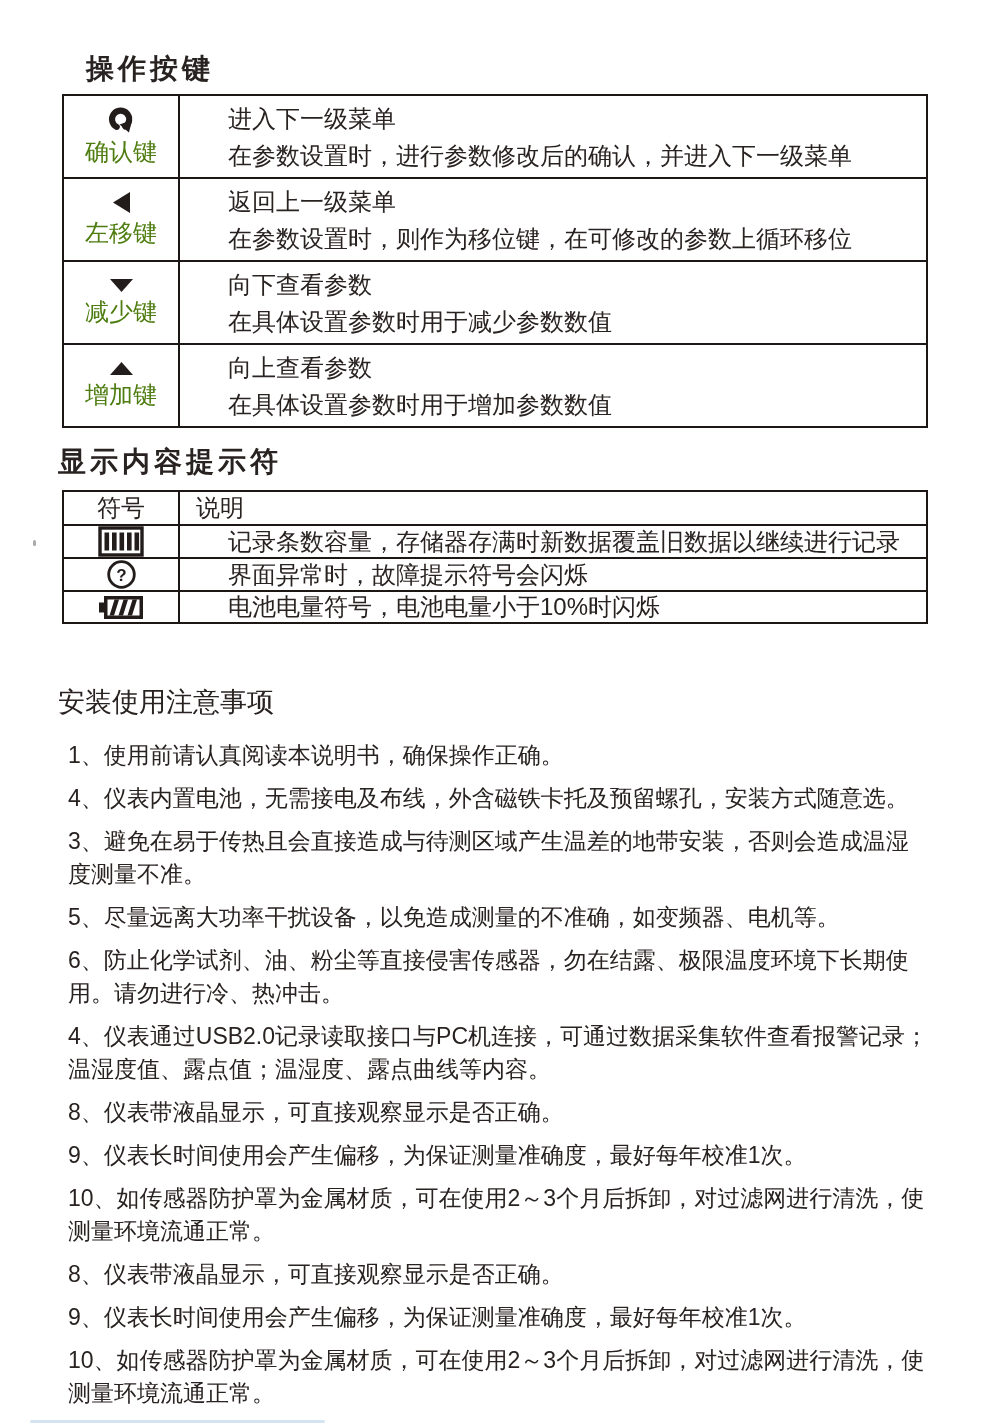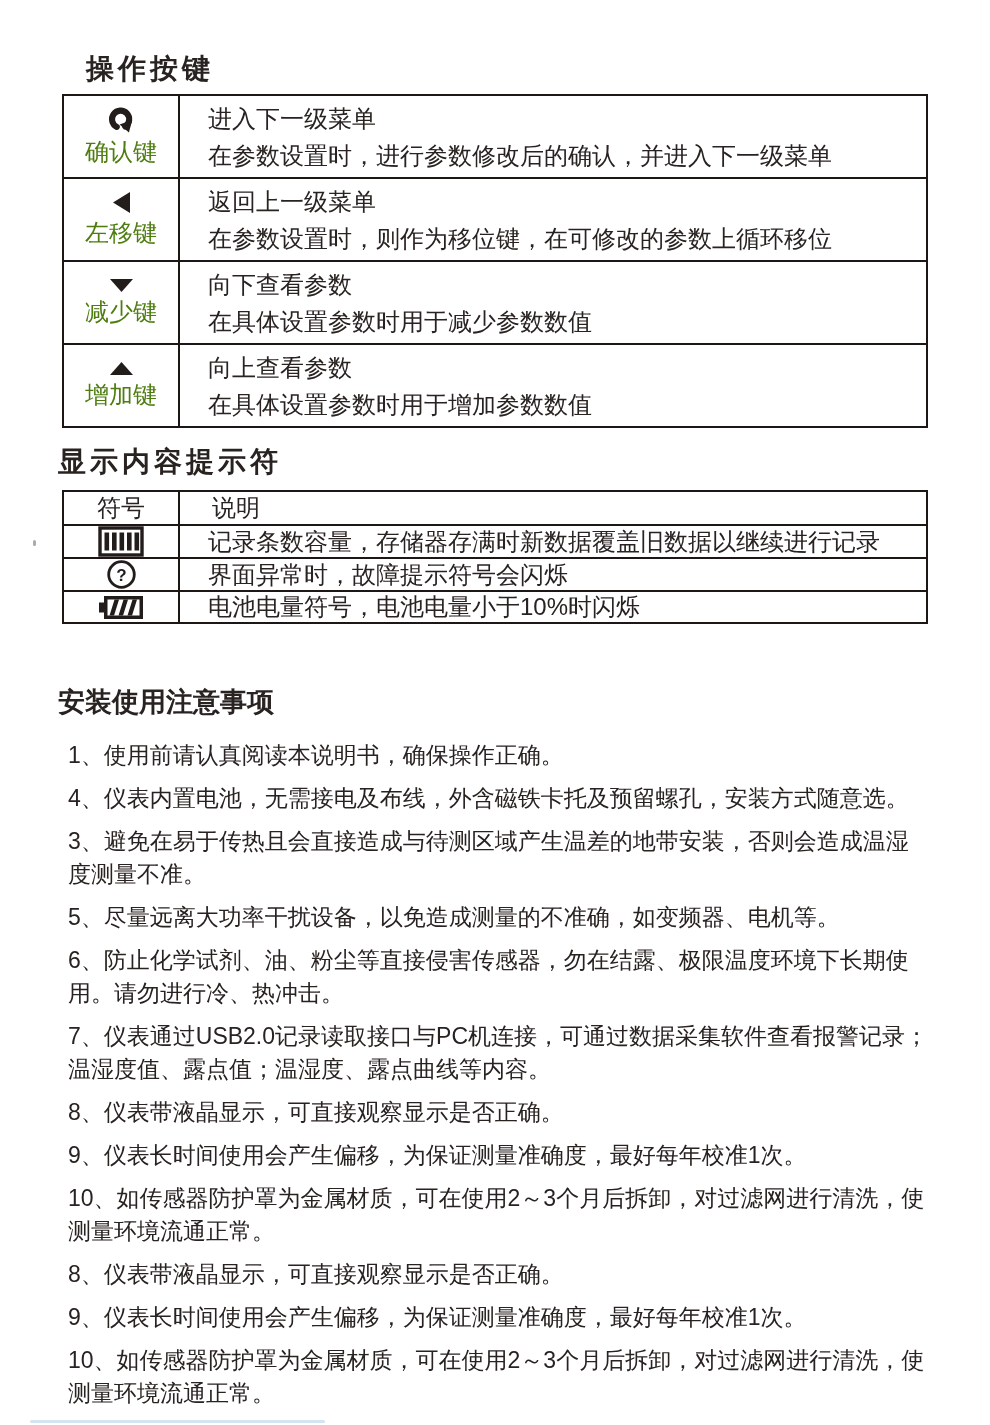--- a/index.html
+++ b/index.html
@@ -13,43 +13,43 @@
   }
   .sec-title {
     position: absolute;
     font-size: 28px;
     font-weight: 600;
     letter-spacing: 4px;
     color: #282220;
   }
   #title-keys { left: 86px; top: 50px; }
   #title-symbols { left: 58px; top: 443px; }
-  #title-notes { left: 58px; top: 684px; letter-spacing: 0; font-weight: 700; font-size: 27px; }
+  #title-notes { left: 58px; top: 684px; letter-spacing: 0; font-weight: 400; font-size: 27px; }
 
   table.doc-table {
     position: absolute;
     border-collapse: collapse;
     table-layout: fixed;
     background: #fff;
   }
   #keys-table { left: 62px; top: 94px; width: 866px; }
   #symbols-table { left: 62px; top: 490px; width: 866px; }
   .doc-table td, .doc-table th {
     border: 2px solid #1c1715;
     font-weight: 400;
   }
   .col-key { width: 116px; text-align: center; vertical-align: middle; }
   #keys-table tr { height: 83px; }
   .key-label { font-size: 24px; margin-top: 3px; color: #4d7c0f; }
-  .desc-cell { padding-left: 28px; font-size: 24px; line-height: 37px; vertical-align: middle; color: #282220; }
+  .desc-cell { padding-left: 48px; font-size: 24px; line-height: 37px; vertical-align: middle; color: #282220; }
   .icon-box { display: flex; justify-content: center; align-items: center; }
 
   #symbols-table tr { height: 25px; }
   #symbols-table .hdr-symbol { font-size: 24px; text-align: center; font-weight: 400; }
-  #symbols-table .hdr-desc { font-size: 24px; text-align: left; padding-left: 32px; font-weight: 400; }
+  #symbols-table .hdr-desc { font-size: 24px; text-align: left; padding-left: 16px; font-weight: 400; }
   #symbols-table .desc-cell { line-height: 30px; }
   .sym-cell { text-align: center; vertical-align: middle; }
   .sym-cell svg { vertical-align: middle; }
 
   #notes {
     position: absolute;
     left: 58px; top: 729px;
     width: 880px;
     font-size: 23px;
     line-height: 33px;
@@ -190,21 +190,21 @@
   </table>
 
 <h2 class="sec-title" id="title-notes">安装使用注意事项</h2>
 
 <div id="notes">
   <p>1、使用前请认真阅读本说明书，确保操作正确。</p>
   <p>4、仪表内置电池，无需接电及布线，外含磁铁卡托及预留螺孔，安装方式随意选。</p>
   <p>3、避免在易于传热且会直接造成与待测区域产生温差的地带安装，否则会造成温湿度测量不准。</p>
   <p>5、尽量远离大功率干扰设备，以免造成测量的不准确，如变频器、电机等。</p>
   <p>6、防止化学试剂、油、粉尘等直接侵害传感器，勿在结露、极限温度环境下长期使用。请勿进行冷、热冲击。</p>
-  <p>7、仪表通过USB2.0记录读取接口与PC机连接，可通过数据采集软件查看报警记录；温湿度值、露点值；温湿度、露点曲线等内容。</p>
+  <p>4、仪表通过USB2.0记录读取接口与PC机连接，可通过数据采集软件查看报警记录；温湿度值、露点值；温湿度、露点曲线等内容。</p>
   <p>8、仪表带液晶显示，可直接观察显示是否正确。</p>
   <p>9、仪表长时间使用会产生偏移，为保证测量准确度，最好每年校准1次。</p>
   <p>10、如传感器防护罩为金属材质，可在使用2～3个月后拆卸，对过滤网进行清洗，使测量环境流通正常。</p>
   <p>8、仪表带液晶显示，可直接观察显示是否正确。</p>
   <p>9、仪表长时间使用会产生偏移，为保证测量准确度，最好每年校准1次。</p>
   <p>10、如传感器防护罩为金属材质，可在使用2～3个月后拆卸，对过滤网进行清洗，使测量环境流通正常。</p>
 </div>
 
 <div class="stray-mark"></div>
 <div class="bottom-accent"></div>

